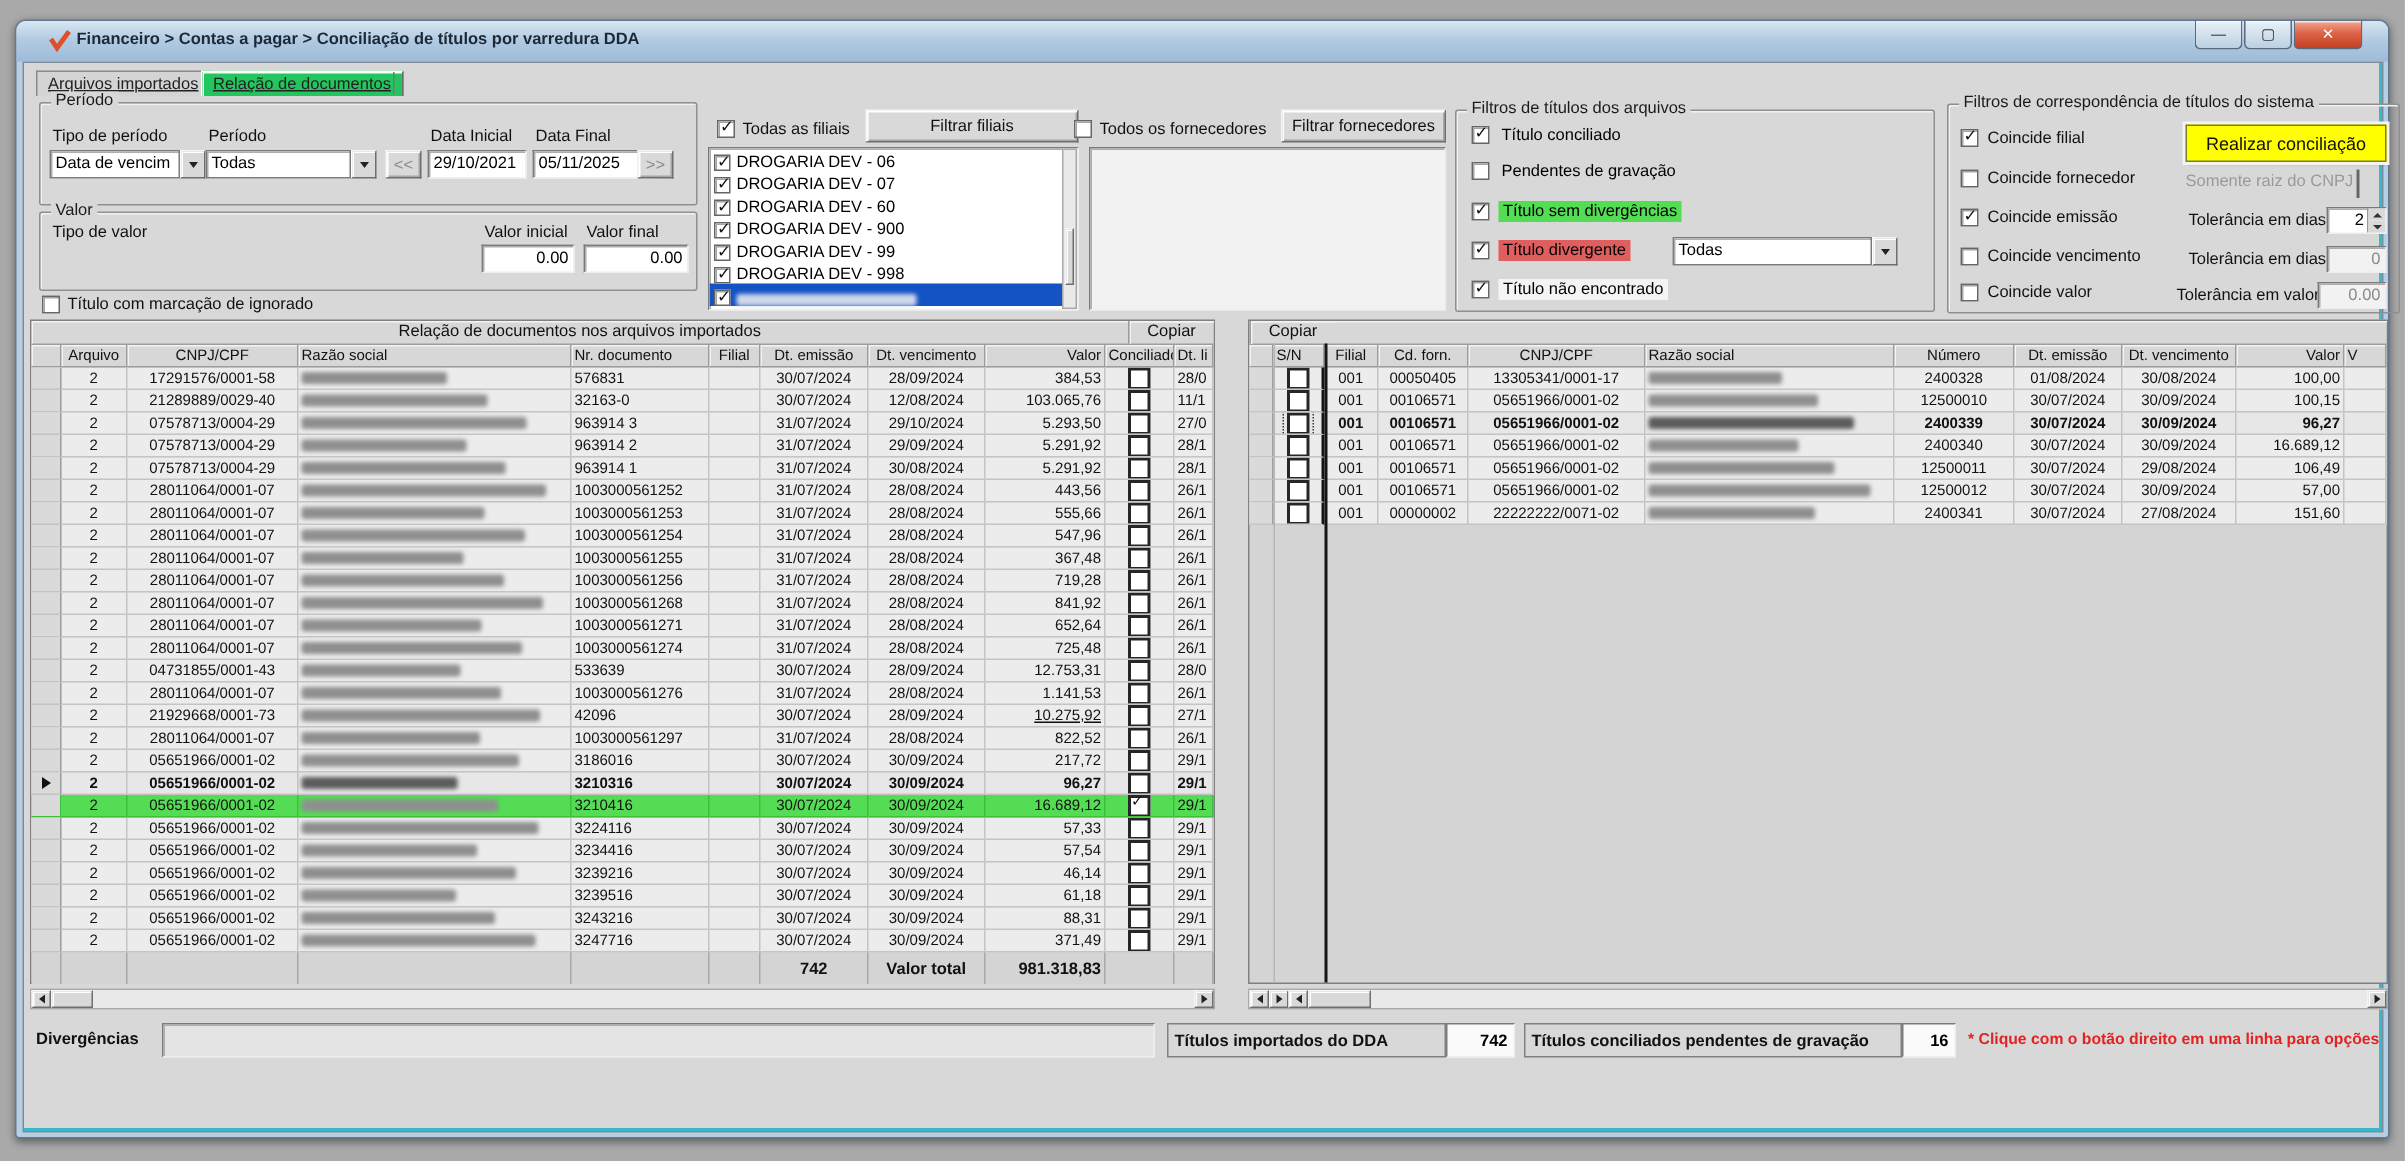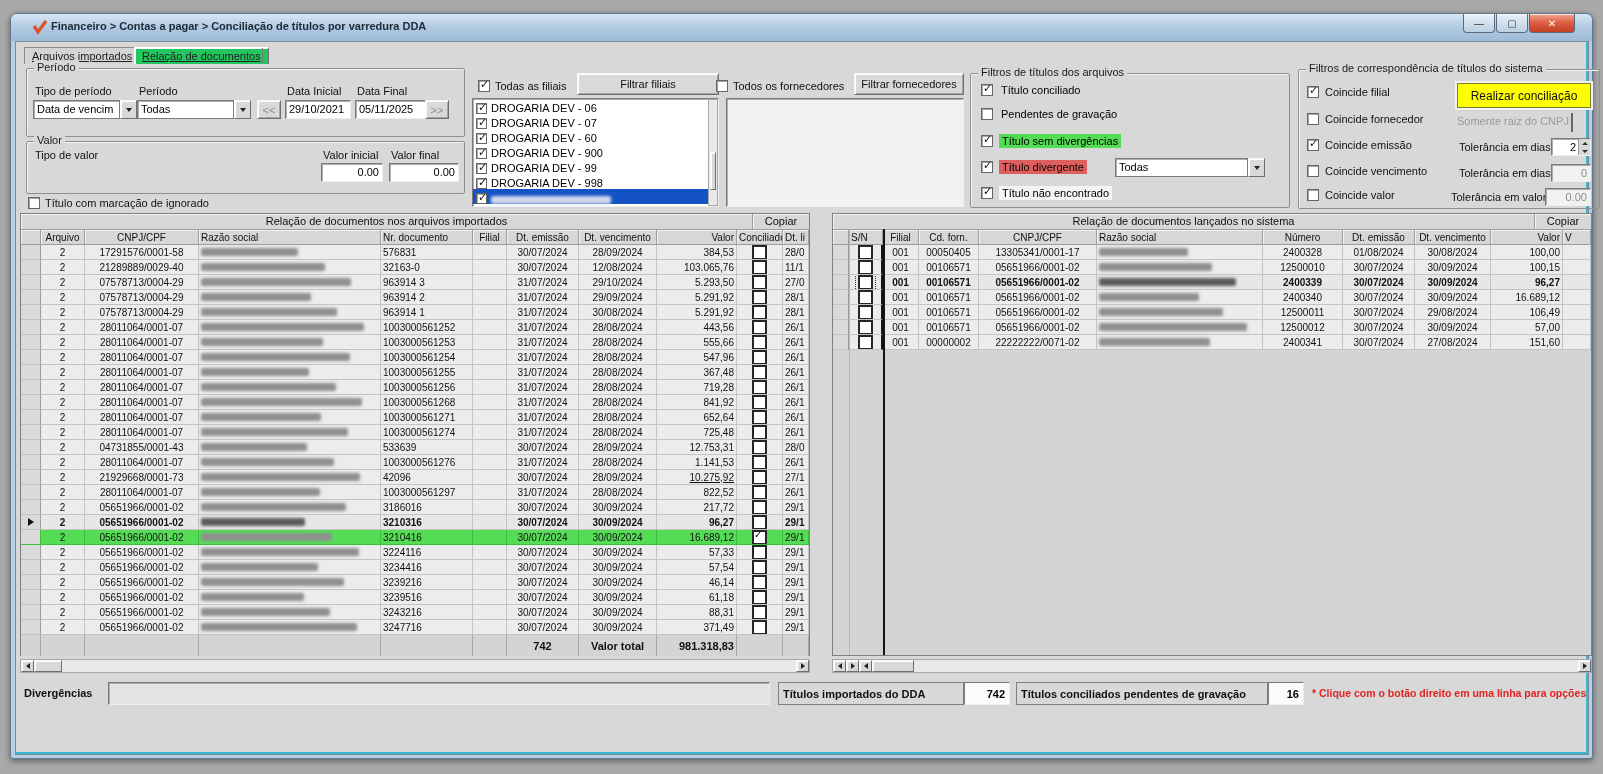--- a/index.html
+++ b/index.html
@@ -766,21 +766,20 @@
             <span class="tl"></span>
           </div>
         <div class="sb-thumb abs" style="left:13px;top:0;width:28px;height:12px;"></div>
         <div class="sb-btn abs" style="right:0;top:0;width:13px;height:12px;">
             <span class="tr2"></span>
           </div>
       </div>
 
       <div class="abs grid" style="left:816px;top:171px;width:760px;height:443px;">
         <div class="band">
-          <div class="bt">Relação de documentos lançados no sistema</div>
           <div class="copy">Copiar</div>
         </div>
         <div id="right-grid-body">
             <div class="gr hdr">
               <div class="gc" style="width: 16px;"></div>
               <div class="gc divider" style="width: 34px;">S/N</div>
               <div class="gc ac" style="width: 36px;">Filial</div>
               <div class="gc ac" style="width: 60px;">Cd. forn.</div>
               <div class="gc ac" style="width: 118px;">CNPJ/CPF</div>
               <div class="gc" style="width: 166px;">Razão social</div>

